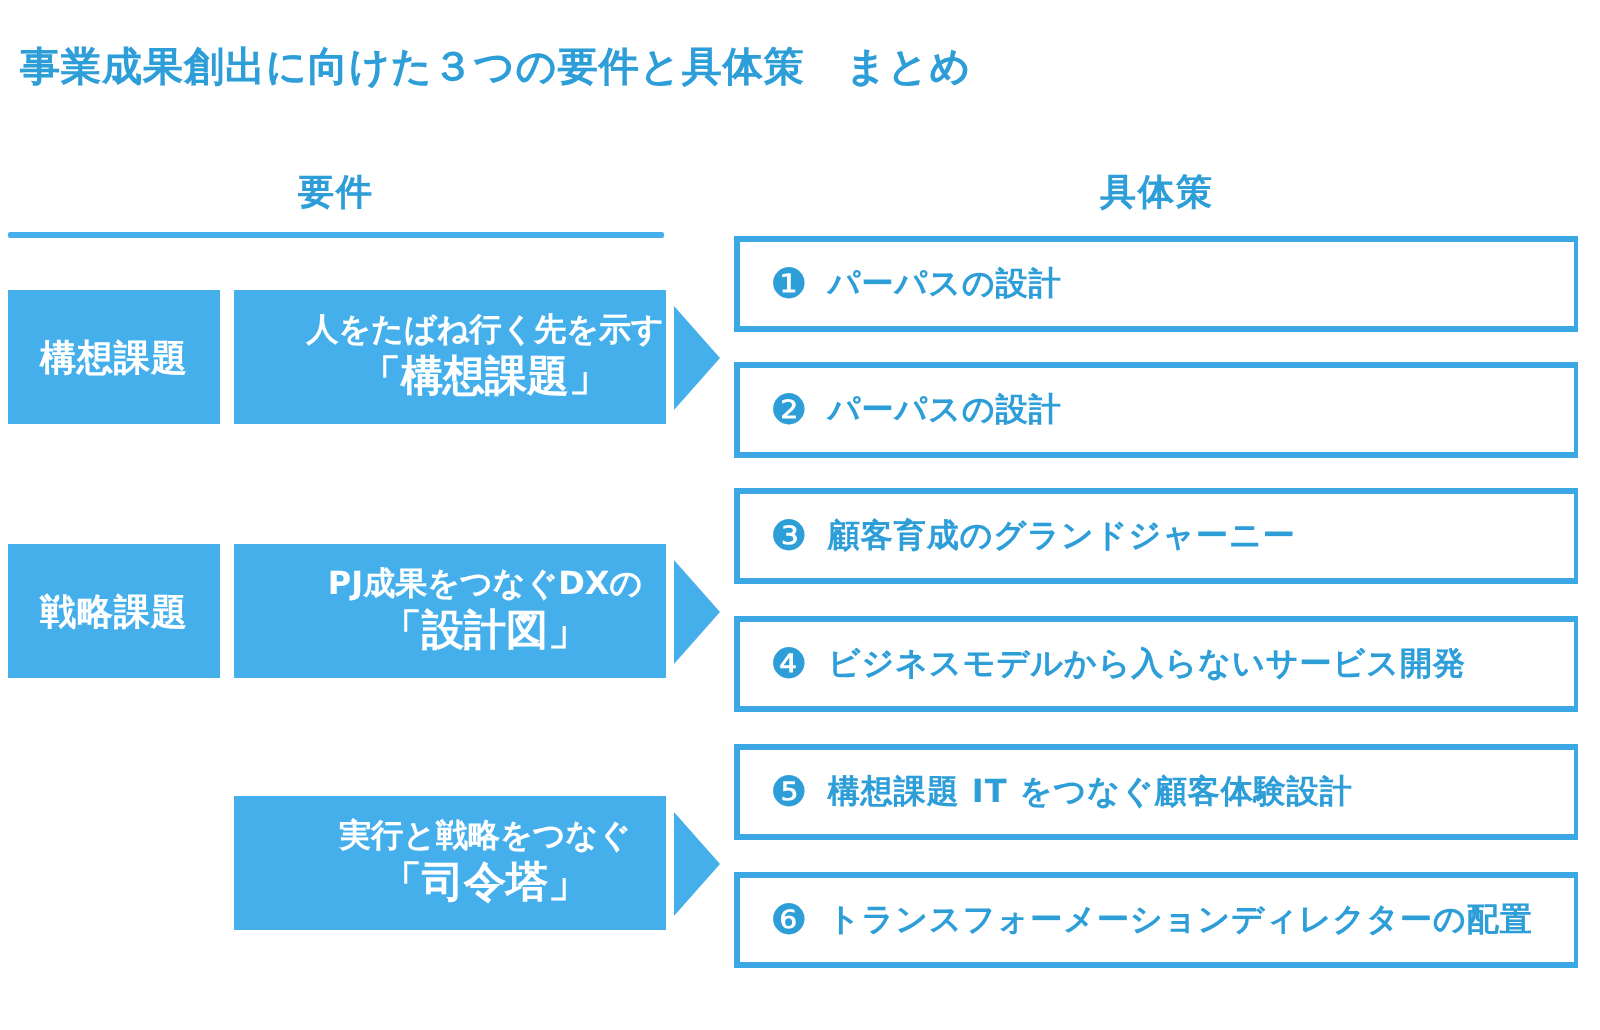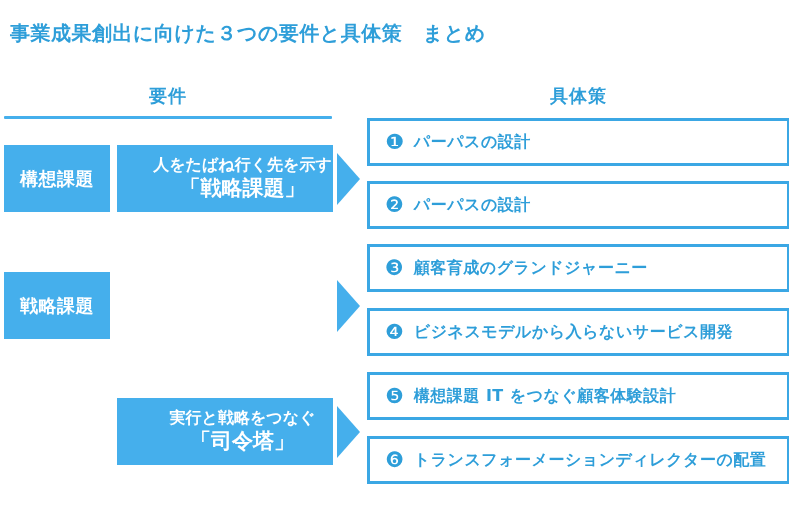--- a/index.html
+++ b/index.html
@@ -69,27 +69,31 @@
   <div class="page-title">事業成果創出に向けた３つの要件と具体策　まとめ</div>
 
   <div class="col-header right">具体策</div>
   <div class="col-header left">要件</div>
   <div class="header-underline"></div>
 
   <div class="req-row r0">
     <div class="req-label">構想課題</div>
     <div class="req-box">
       <div class="req-line1">人をたばね行く先を示す</div>
-      <div class="req-line2">「戦略課題」</div>
+      <div class="req-line2">「構想課題」</div>
     </div>
     <div class="arrow-right"></div>
   </div>
 
   <div class="req-row r1">
     <div class="req-label">戦略課題</div>
+    <div class="req-box">
+      <div class="req-line1">PJ成果をつなぐDXの</div>
+      <div class="req-line2">「設計図」</div>
+    </div>
     <div class="arrow-right"></div>
   </div>
 
   <div class="req-row r2">
     <div class="req-box">
       <div class="req-line1">実行と戦略をつなぐ</div>
       <div class="req-line2">「司令塔」</div>
     </div>
     <div class="arrow-right"></div>
   </div>

